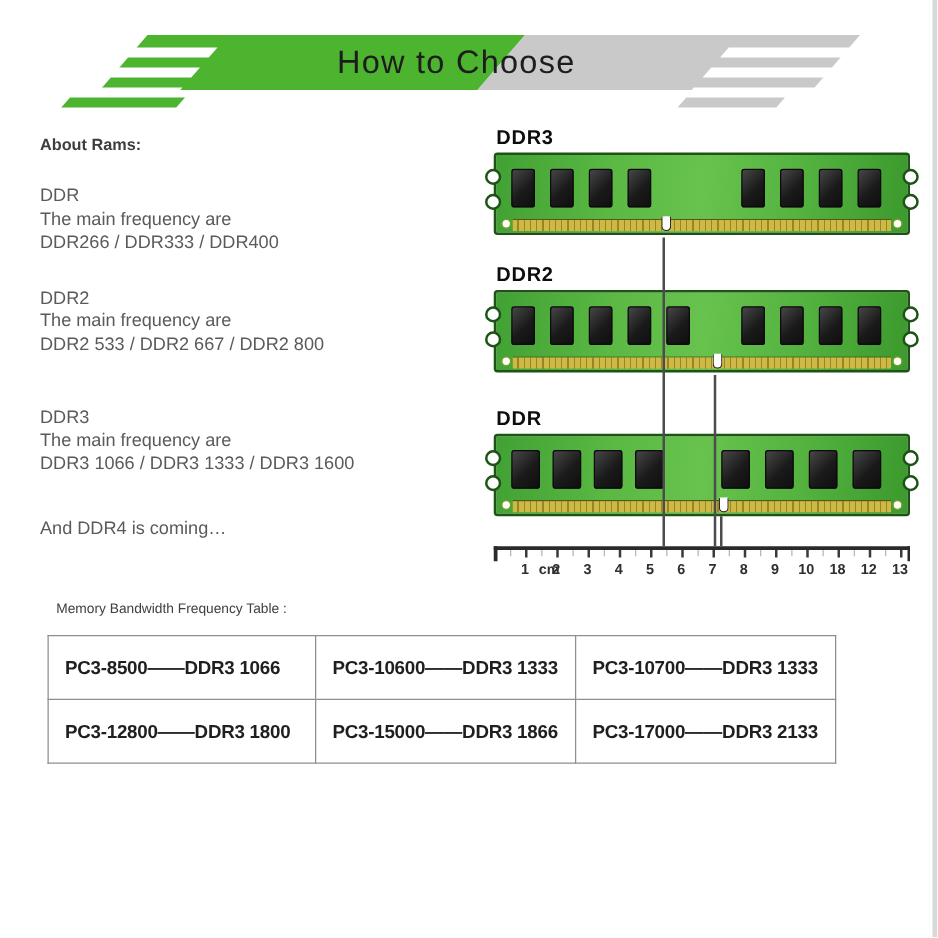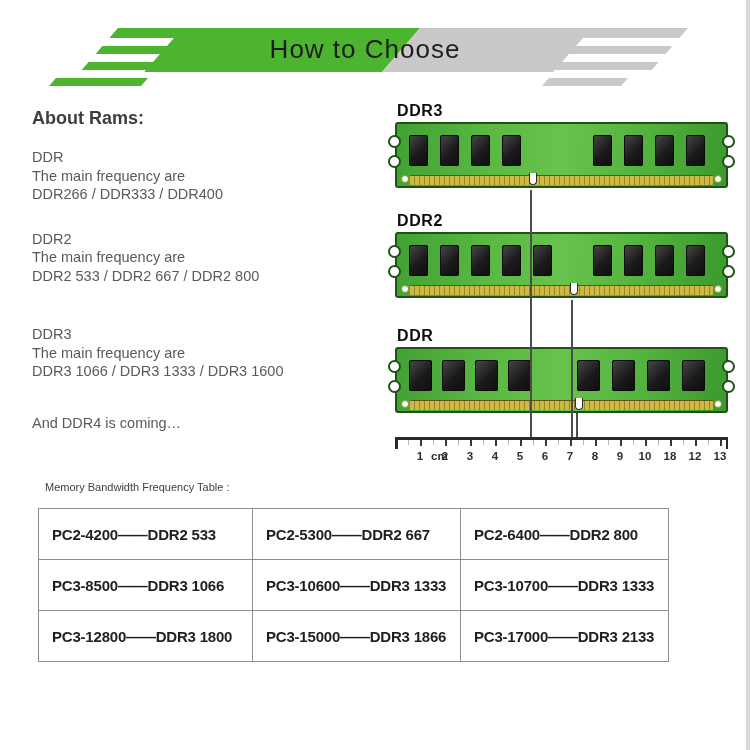--- a/index.html
+++ b/index.html
@@ -5,21 +5,21 @@
   html,body{margin:0;padding:0;background:#fff;}
   .canvas{position:relative;width:750px;height:750px;background:#ffffff;overflow:hidden;
           font-family:"Liberation Sans",sans-serif;}
 
   
   .banner-svg{position:absolute;left:0;top:24px;width:750px;height:64px;}
   .banner-title{position:absolute;left:228px;top:34px;width:274px;text-align:center;
                 font-size:26px;color:#1d1d1d;letter-spacing:1px;font-weight:500;}
 
   
-  .about-heading{position:absolute;left:32px;top:108px;font-size:18px;font-weight:bold;color:#3d3d3d;}
+  .about-heading{position:absolute;left:32px;top:108px;font-size:13px;font-weight:bold;color:#3d3d3d;}
   .about-paras{position:absolute;left:32px;top:148px;font-size:14.5px;color:#5a5a5a;line-height:18.5px;width:350px;}
   .para{margin:0;}
   .para + .para{margin-top:26px;}
   .para:nth-child(3){margin-top:40px;}
   .about-footnote{position:absolute;left:32px;top:415px;font-size:14.5px;color:#5a5a5a;}
 
   
   .module{position:absolute;left:395px;width:333px;}
   .m0{top:102px;} .m1{top:212px;} .m2{top:327px;}
   .mod-label{font-size:16px;font-weight:bold;color:#0d0d0d;letter-spacing:0.6px;height:19px;margin:0 0 1px 2px;}
@@ -212,25 +212,20 @@
       <div class="r-label" style="left: 300px;">12</div>
       <div class="r-tick" style="left: 325px;"></div>
       <div class="r-label" style="left: 325px;">13</div>
       <div class="r-label r-unit" style="left: 16px; margin-left: 20px;">cm</div>
     </div>
 
   <div class="tbl-title">Memory Bandwidth Frequency Table :</div>
   <table class="tbl">
       <tbody>
         <tr>
-          <td class="c0">PC2-4200——DDR2 533</td>
-          <td class="c1">PC2-5300——DDR2 667</td>
-          <td class="c2">PC2-6400——DDR2 800</td>
-        </tr>
-        <tr>
           <td class="c0">PC3-8500——DDR3 1066</td>
           <td class="c1">PC3-10600——DDR3 1333</td>
           <td class="c2">PC3-10700——DDR3 1333</td>
         </tr>
         <tr>
           <td class="c0">PC3-12800——DDR3 1800</td>
           <td class="c1">PC3-15000——DDR3 1866</td>
           <td class="c2">PC3-17000——DDR3 2133</td>
         </tr>
       </tbody>

